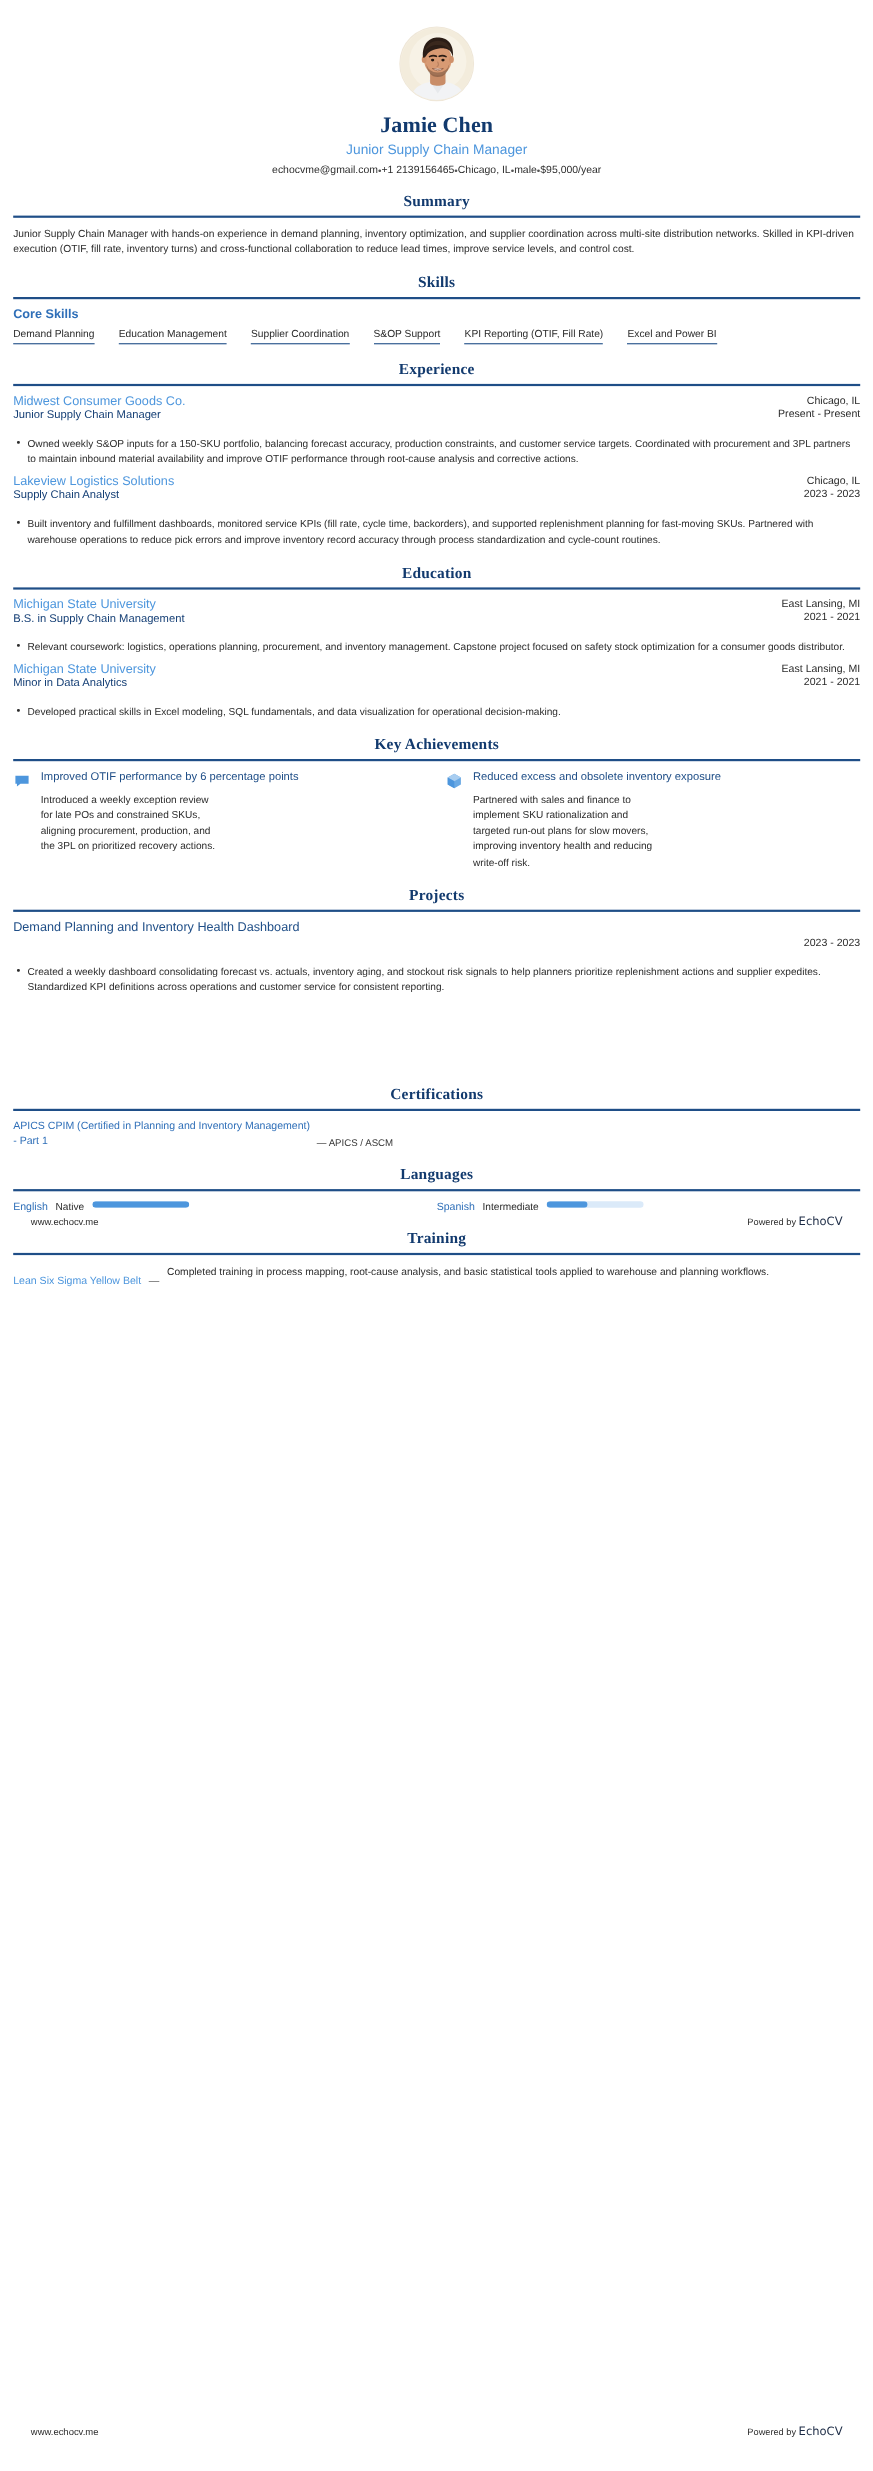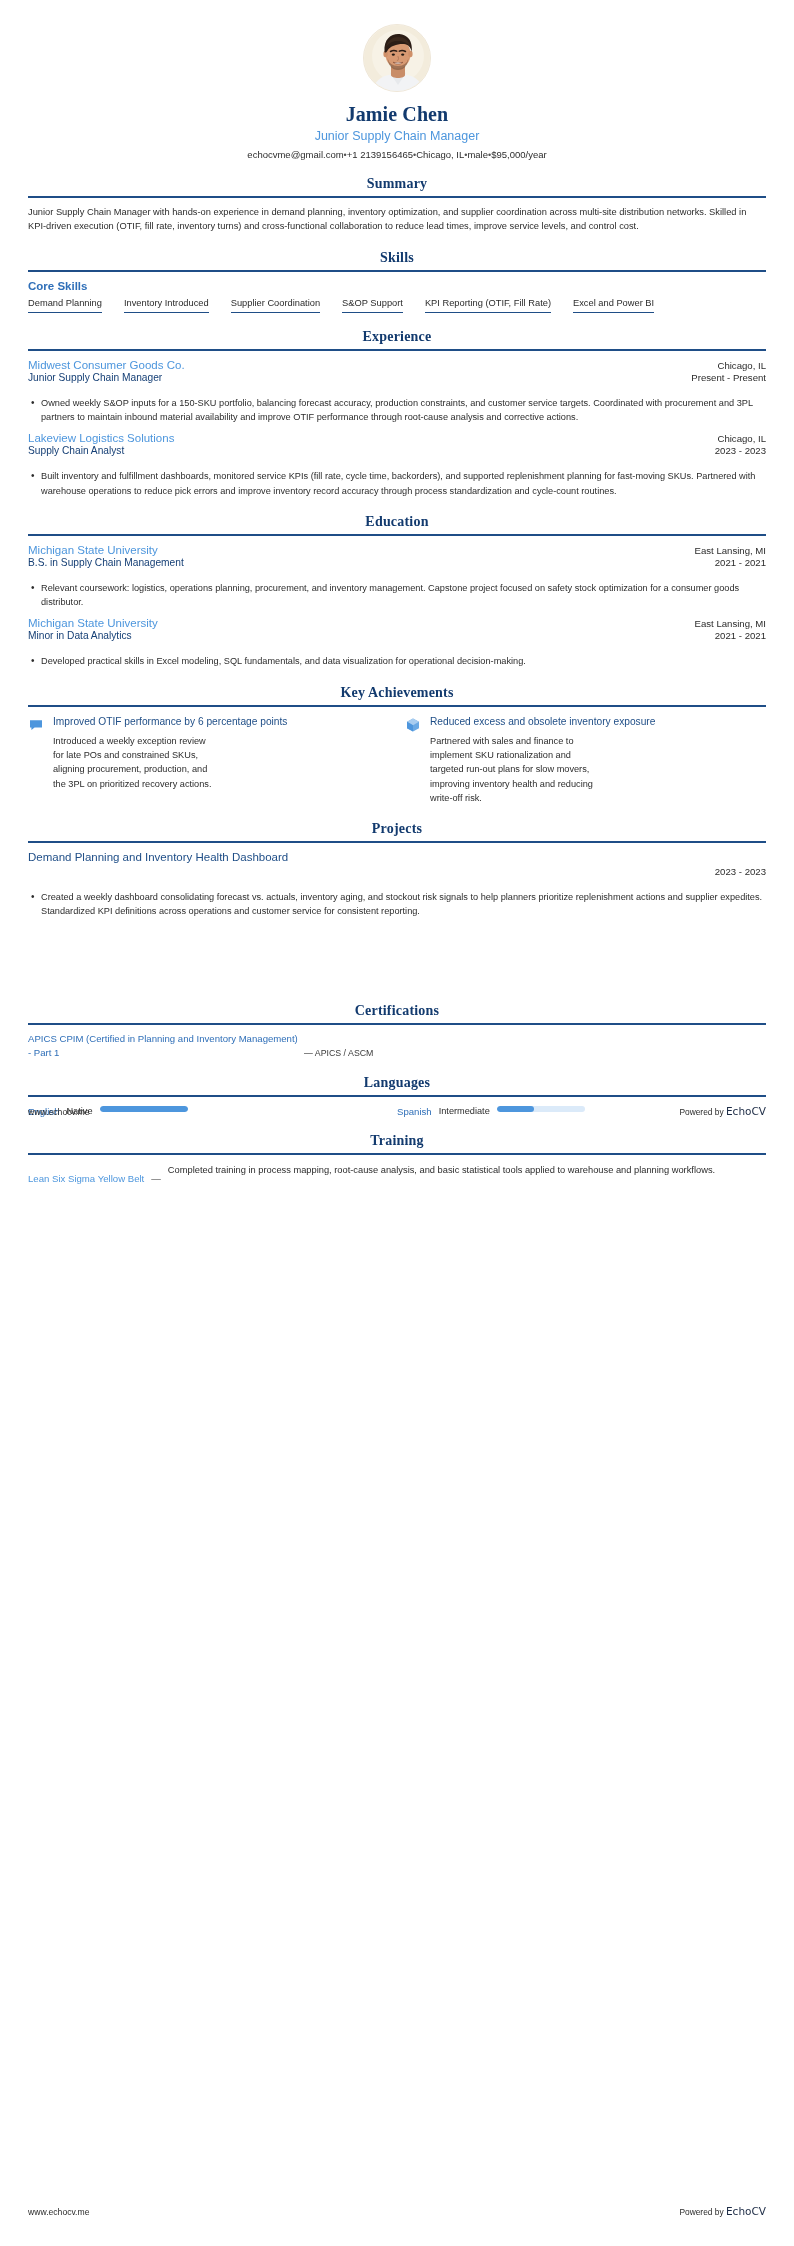--- a/index.html
+++ b/index.html
@@ -4,21 +4,21 @@
 <style>
   * { box-sizing: border-box; margin: 0; padding: 0; }
   html, body {
     width: 794px;
     background: #ffffff;
     font-family: "Liberation Sans", sans-serif;
     color: #333333;
   }
   body { width: 794px; min-height: 2246px; position: relative; }
 
-  .page { width: 794px; padding: 0 28px; position: relative; }
+  .page { width: 794px; padding: 0 12px; position: relative; }
 
   
   .header { padding-top: 24px; text-align: center; }
   .avatar {
     width: 68px; height: 68px; border-radius: 50%;
     margin: 0 auto; overflow: hidden;
     border: 1px solid #efe7d8;
     background: #f7f1e4;
     position: relative;
   }
@@ -93,21 +93,21 @@
     border-bottom: 1.2px solid #1f4e87;
     white-space: nowrap;
   }
 
   
   .entry { margin-top: 8px; }
   .entry:first-of-type { margin-top: 8px; }
   .entry-row {
     display: flex;
     justify-content: space-between;
-    align-items: flex-end;
+    align-items: flex-start;
     gap: 26px;
   }
   .org {
     font-size: 11.5px;
     color: #4d96dd;
     font-weight: 400;
   }
   .loc {
     font-size: 9.6px;
     color: #2b2b2b;
@@ -338,21 +338,21 @@
     <div class="rule"></div>
     <p class="summary-text">Junior Supply Chain Manager with hands-on experience in demand planning, inventory optimization, and supplier coordination across multi-site distribution networks. Skilled in KPI-driven execution (OTIF, fill rate, inventory turns) and cross-functional collaboration to reduce lead times, improve service levels, and control cost.</p>
   </div>
 
   <div class="section">
     <div class="section-title">Skills</div>
     <div class="rule"></div>
     <div class="skill-group-title">Core Skills</div>
     <div class="skill-row">
       <span class="skill-item">Demand Planning</span>
-      <span class="skill-item">Inventory Introduced</span>
+      <span class="skill-item">Education Management</span>
       <span class="skill-item">Supplier Coordination</span>
       <span class="skill-item">S&amp;OP Support</span>
       <span class="skill-item">KPI Reporting (OTIF, Fill Rate)</span>
       <span class="skill-item">Excel and Power BI</span>
     </div>
   </div>
 
   <div class="section">
     <div class="section-title">Experience</div>
     <div class="rule"></div>

